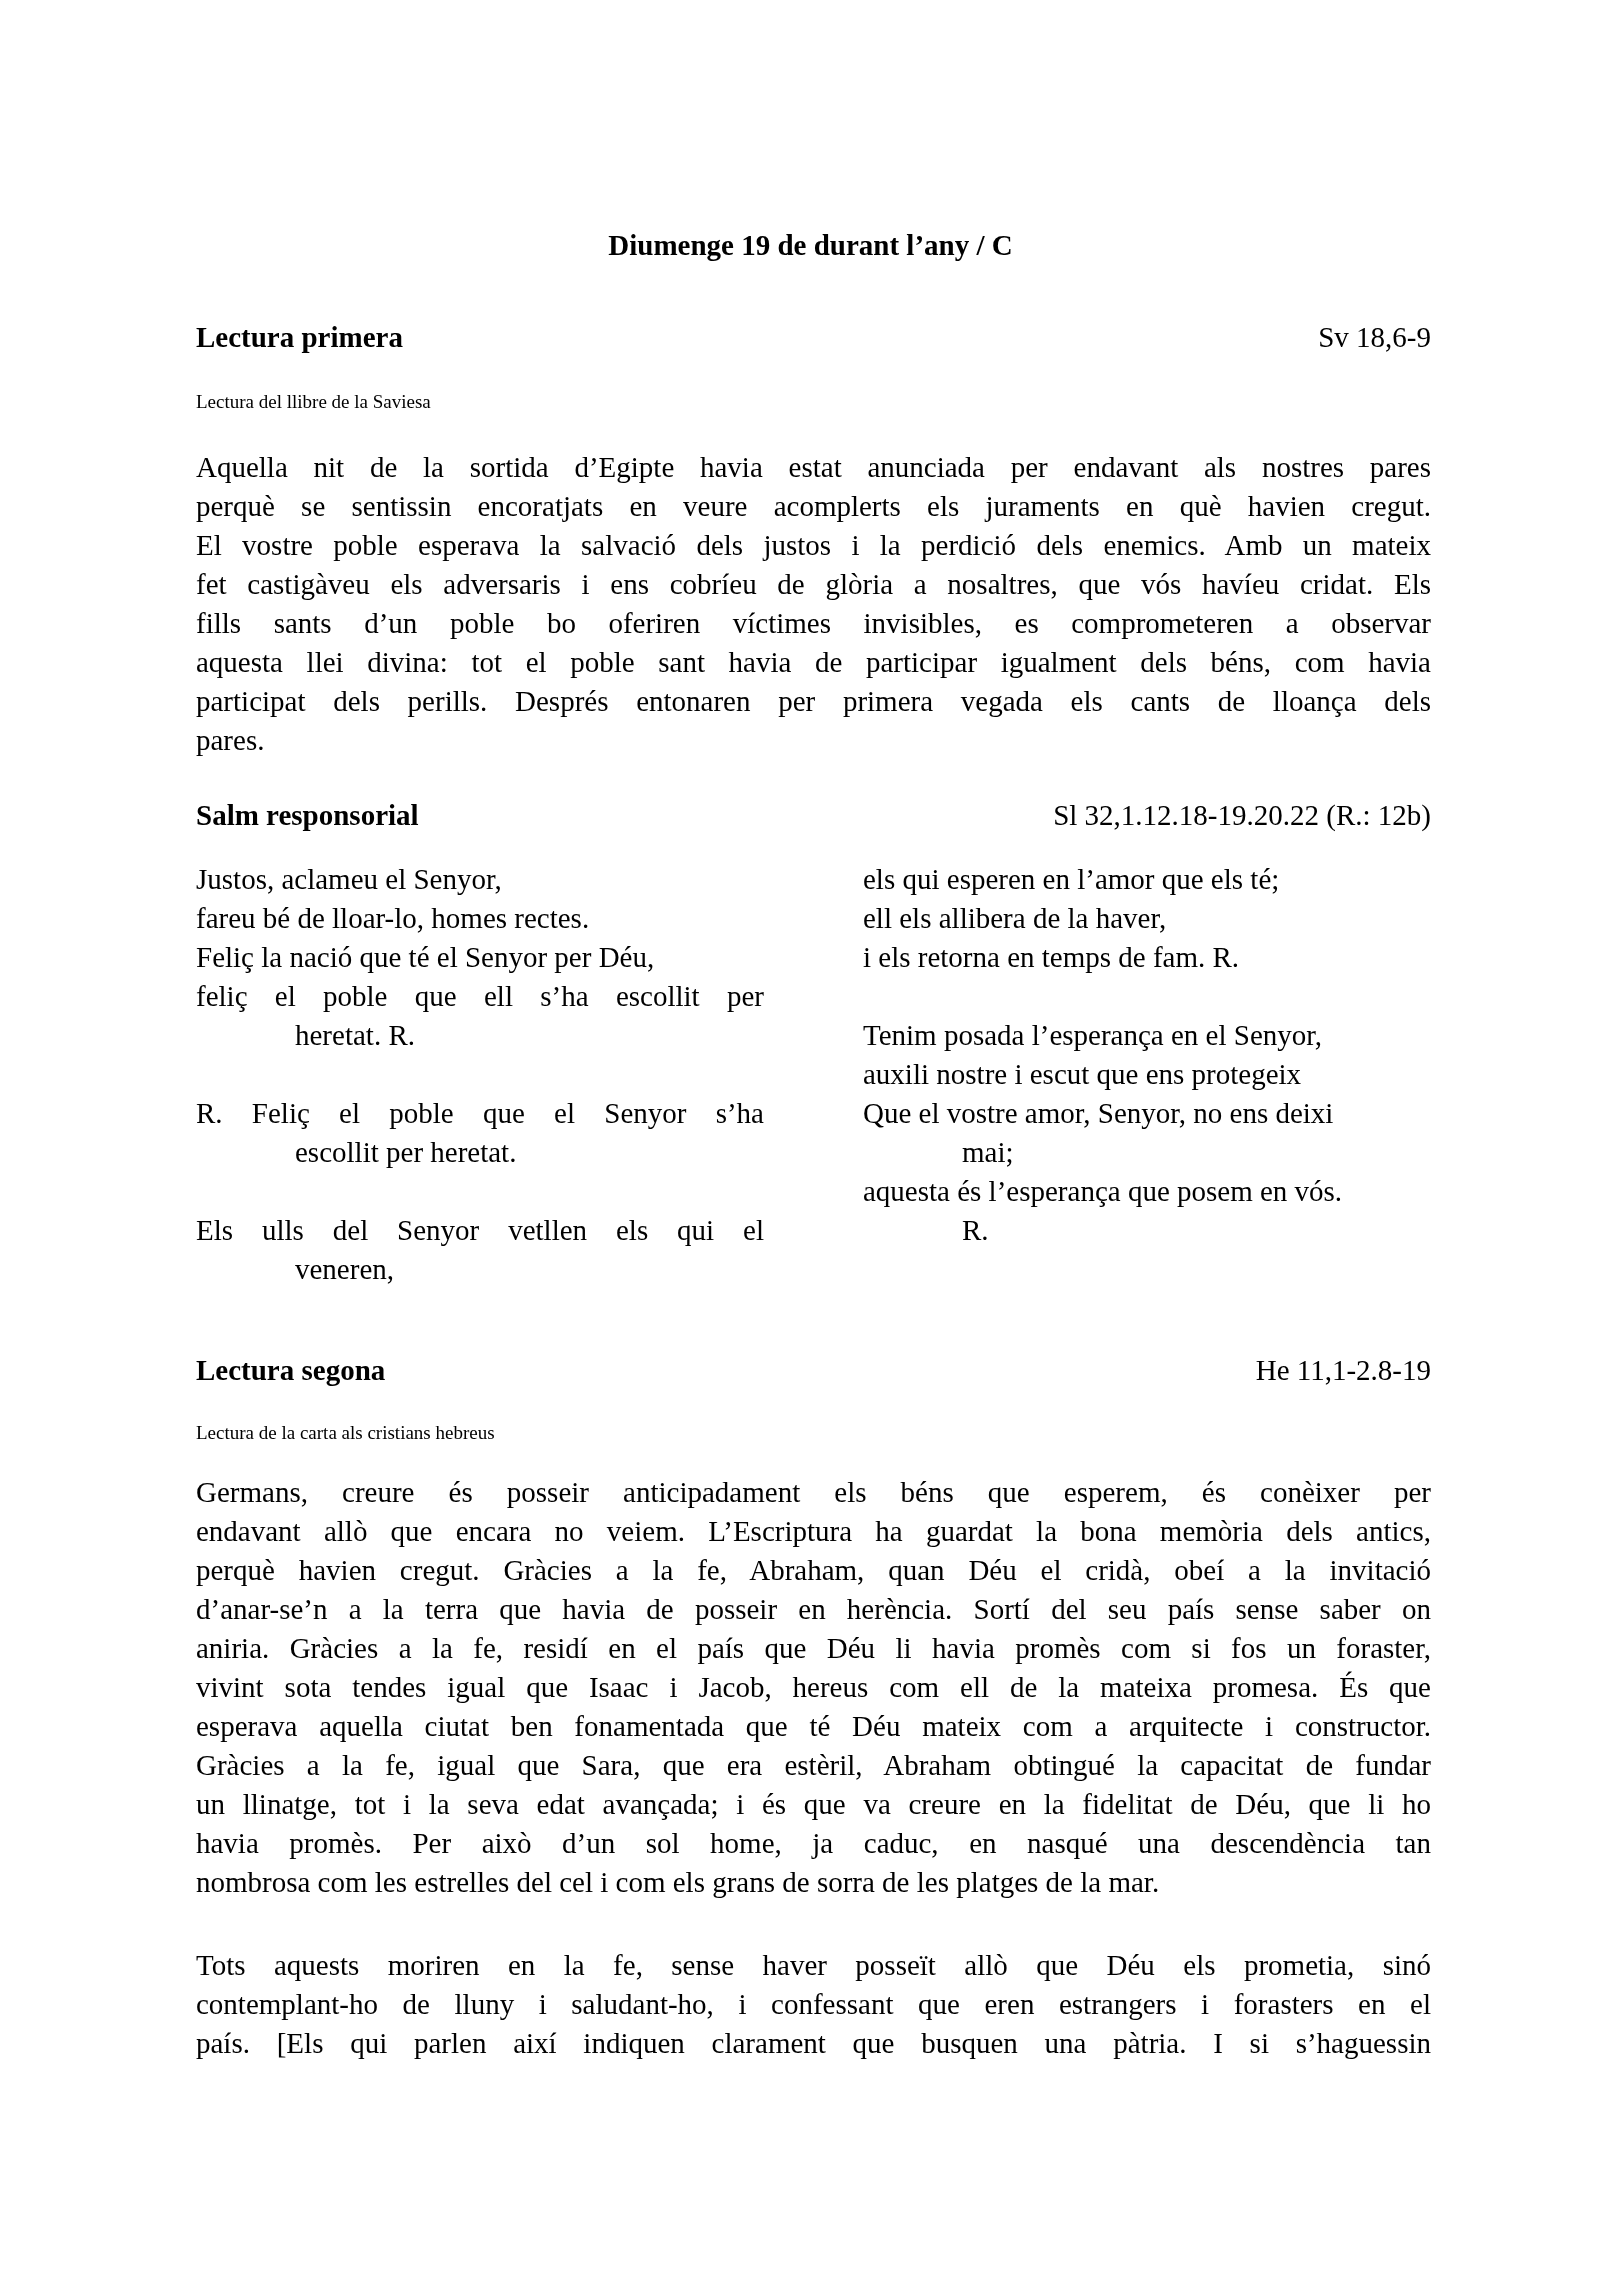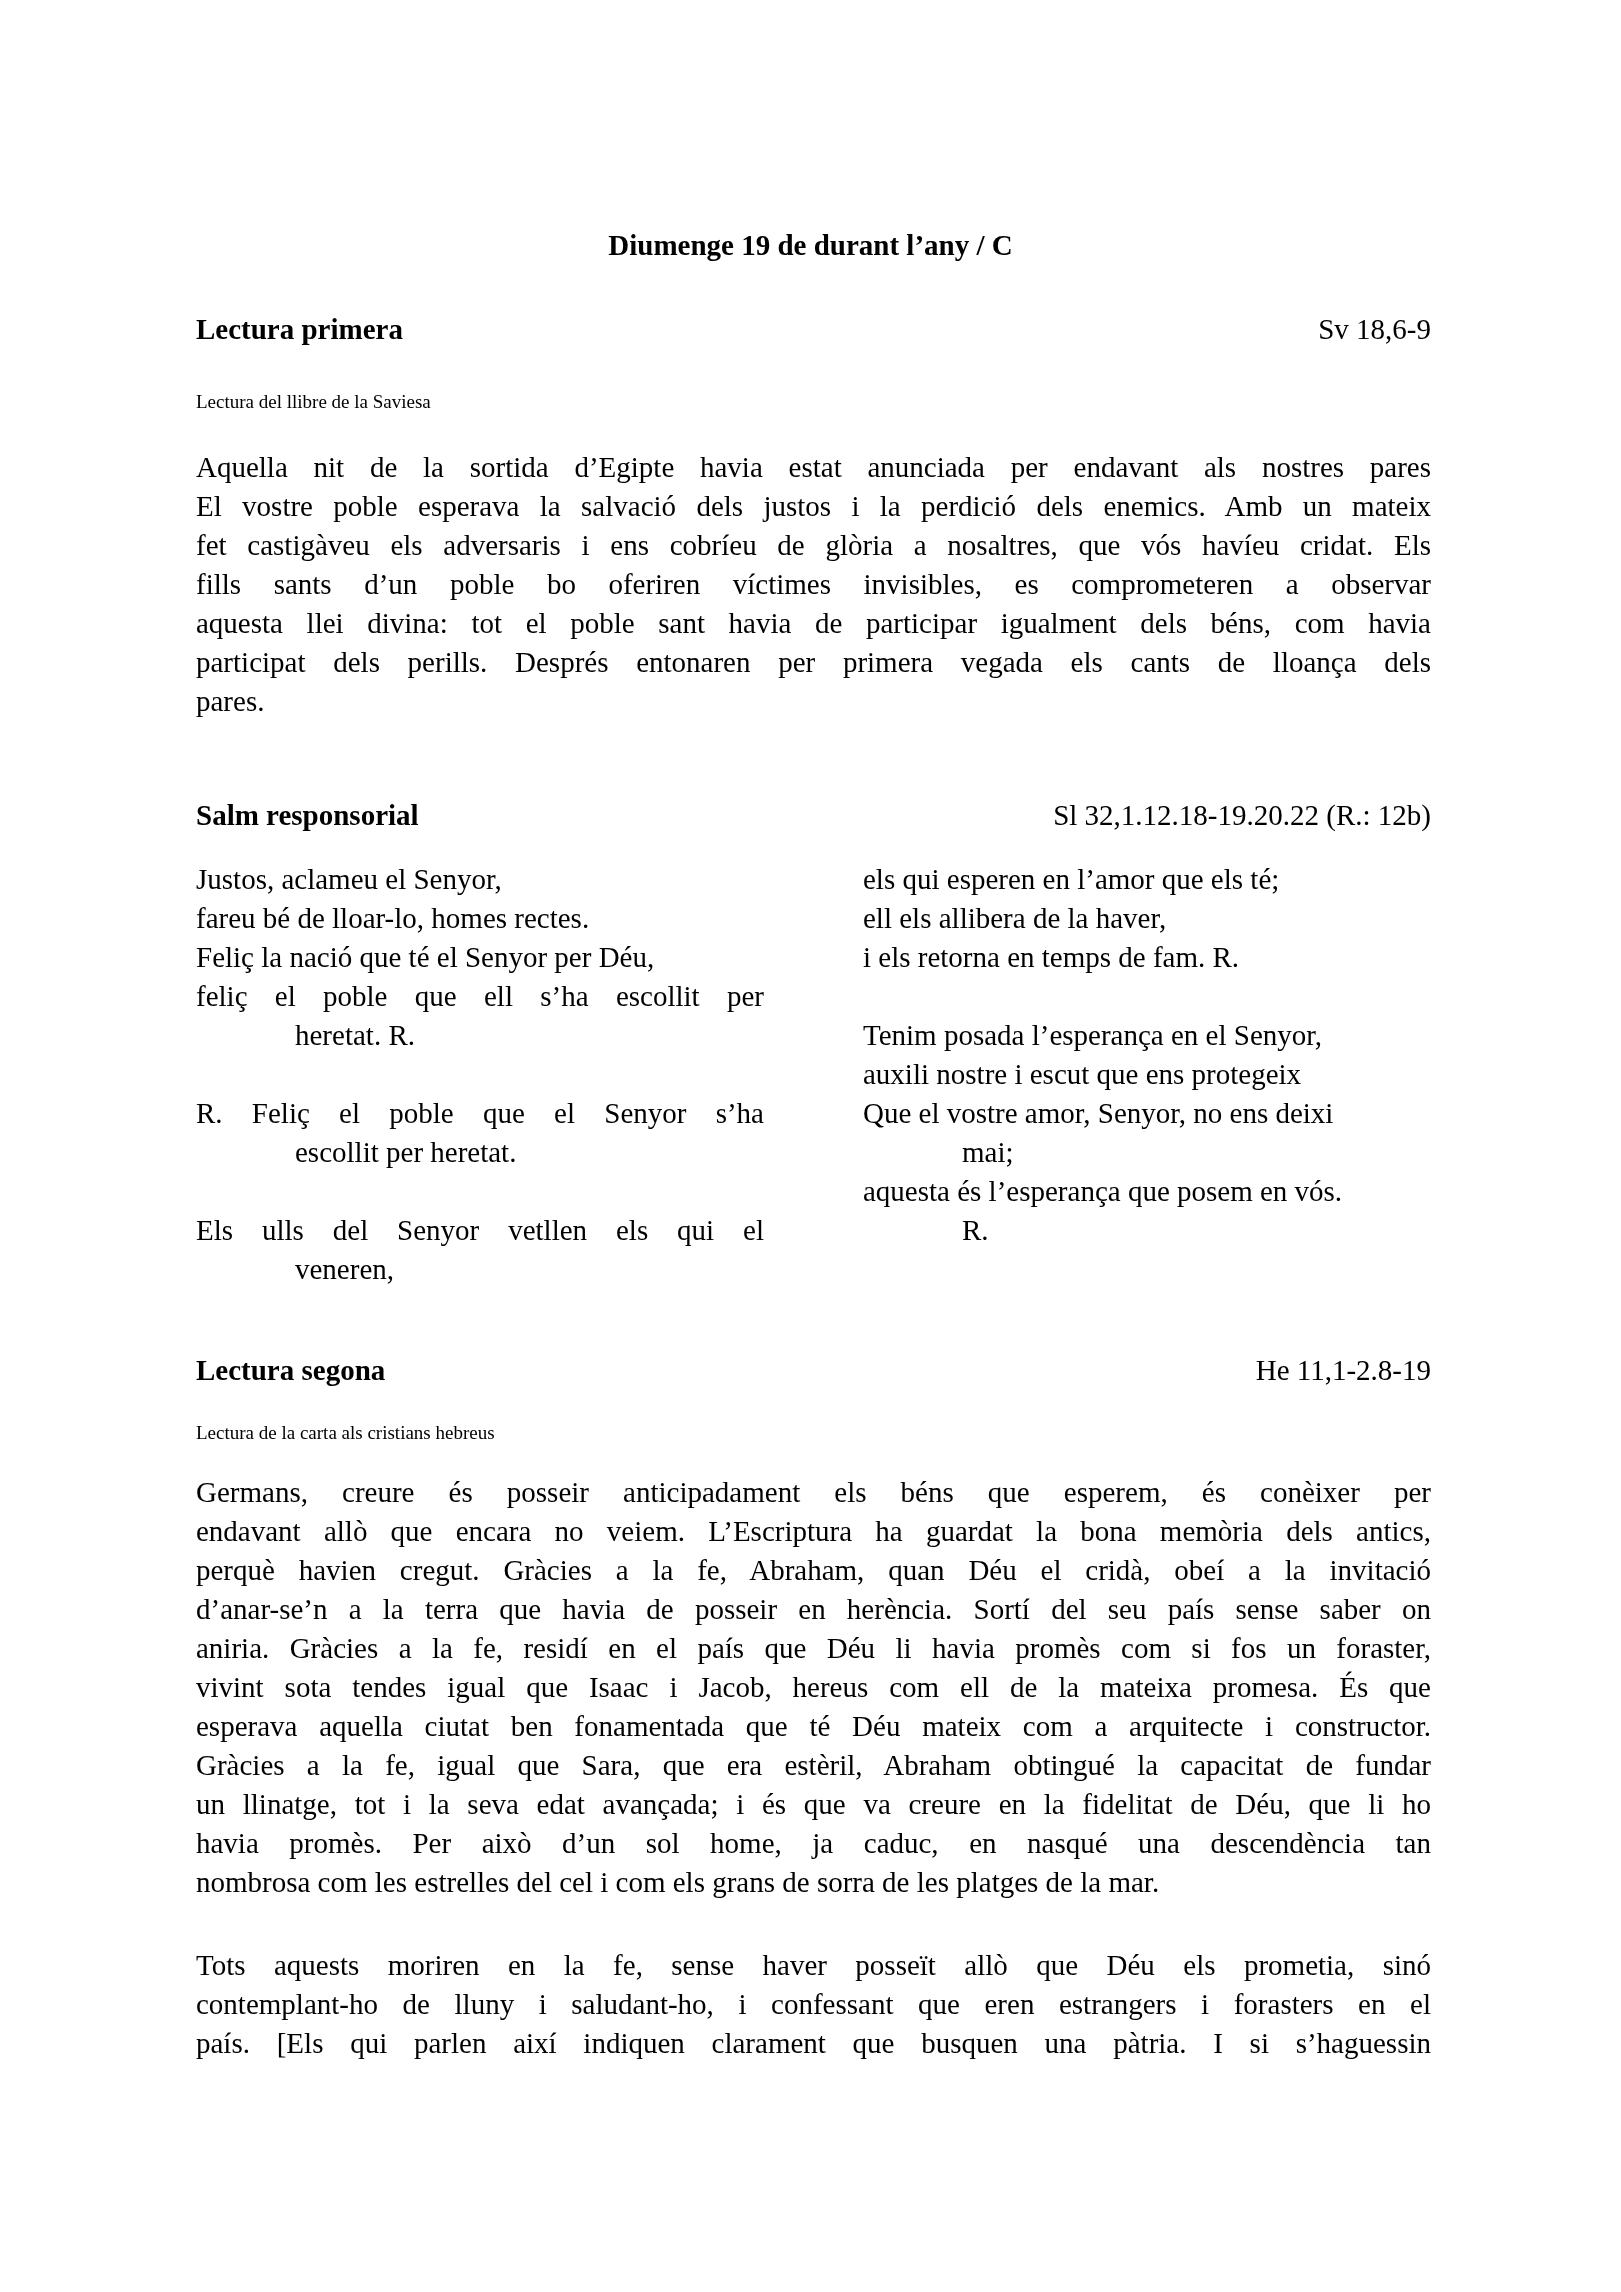--- a/index.html
+++ b/index.html
@@ -18,27 +18,28 @@
   .col .ln.ind { padding-left:99px; }
   .col .ln.gap { height:39px; }
 </style>
 </head>
 <body>
 
 <div class="page">
 
   <div class="title">Diumenge 19 de durant l’any / C</div>
 
-  <div class="head-row" style="top:310px;">
+  <div class="head-row" style="top:318px;">
     <span class="h">Lectura primera</span>
     <span>Sv 18,6-9</span>
   </div>
   <div class="abs" style="left:196px; top:382px;">Lectura del llibre de la Saviesa</div>
   <div class="para" style="top:448px;">
     <span class="ln">Aquella nit de la sortida d’Egipte havia estat anunciada per endavant als nostres pares</span>
+    <span class="ln">perquè se sentissin encoratjats en veure acomplerts els juraments en què havien cregut.</span>
     <span class="ln">El vostre poble esperava la salvació dels justos i la perdició dels enemics. Amb un mateix</span>
     <span class="ln">fet castigàveu els adversaris i ens cobríeu de glòria a nosaltres, que vós havíeu cridat. Els</span>
     <span class="ln">fills sants d’un poble bo oferiren víctimes invisibles, es comprometeren a observar</span>
     <span class="ln">aquesta llei divina: tot el poble sant havia de participar igualment dels béns, com havia</span>
     <span class="ln">participat dels perills. Després entonaren per primera vegada els cants de lloança dels</span>
     <span class="ln last">pares.</span>
   </div>
 
   <div class="head-row" style="top:796px;">
     <span class="h">Salm responsorial</span>

